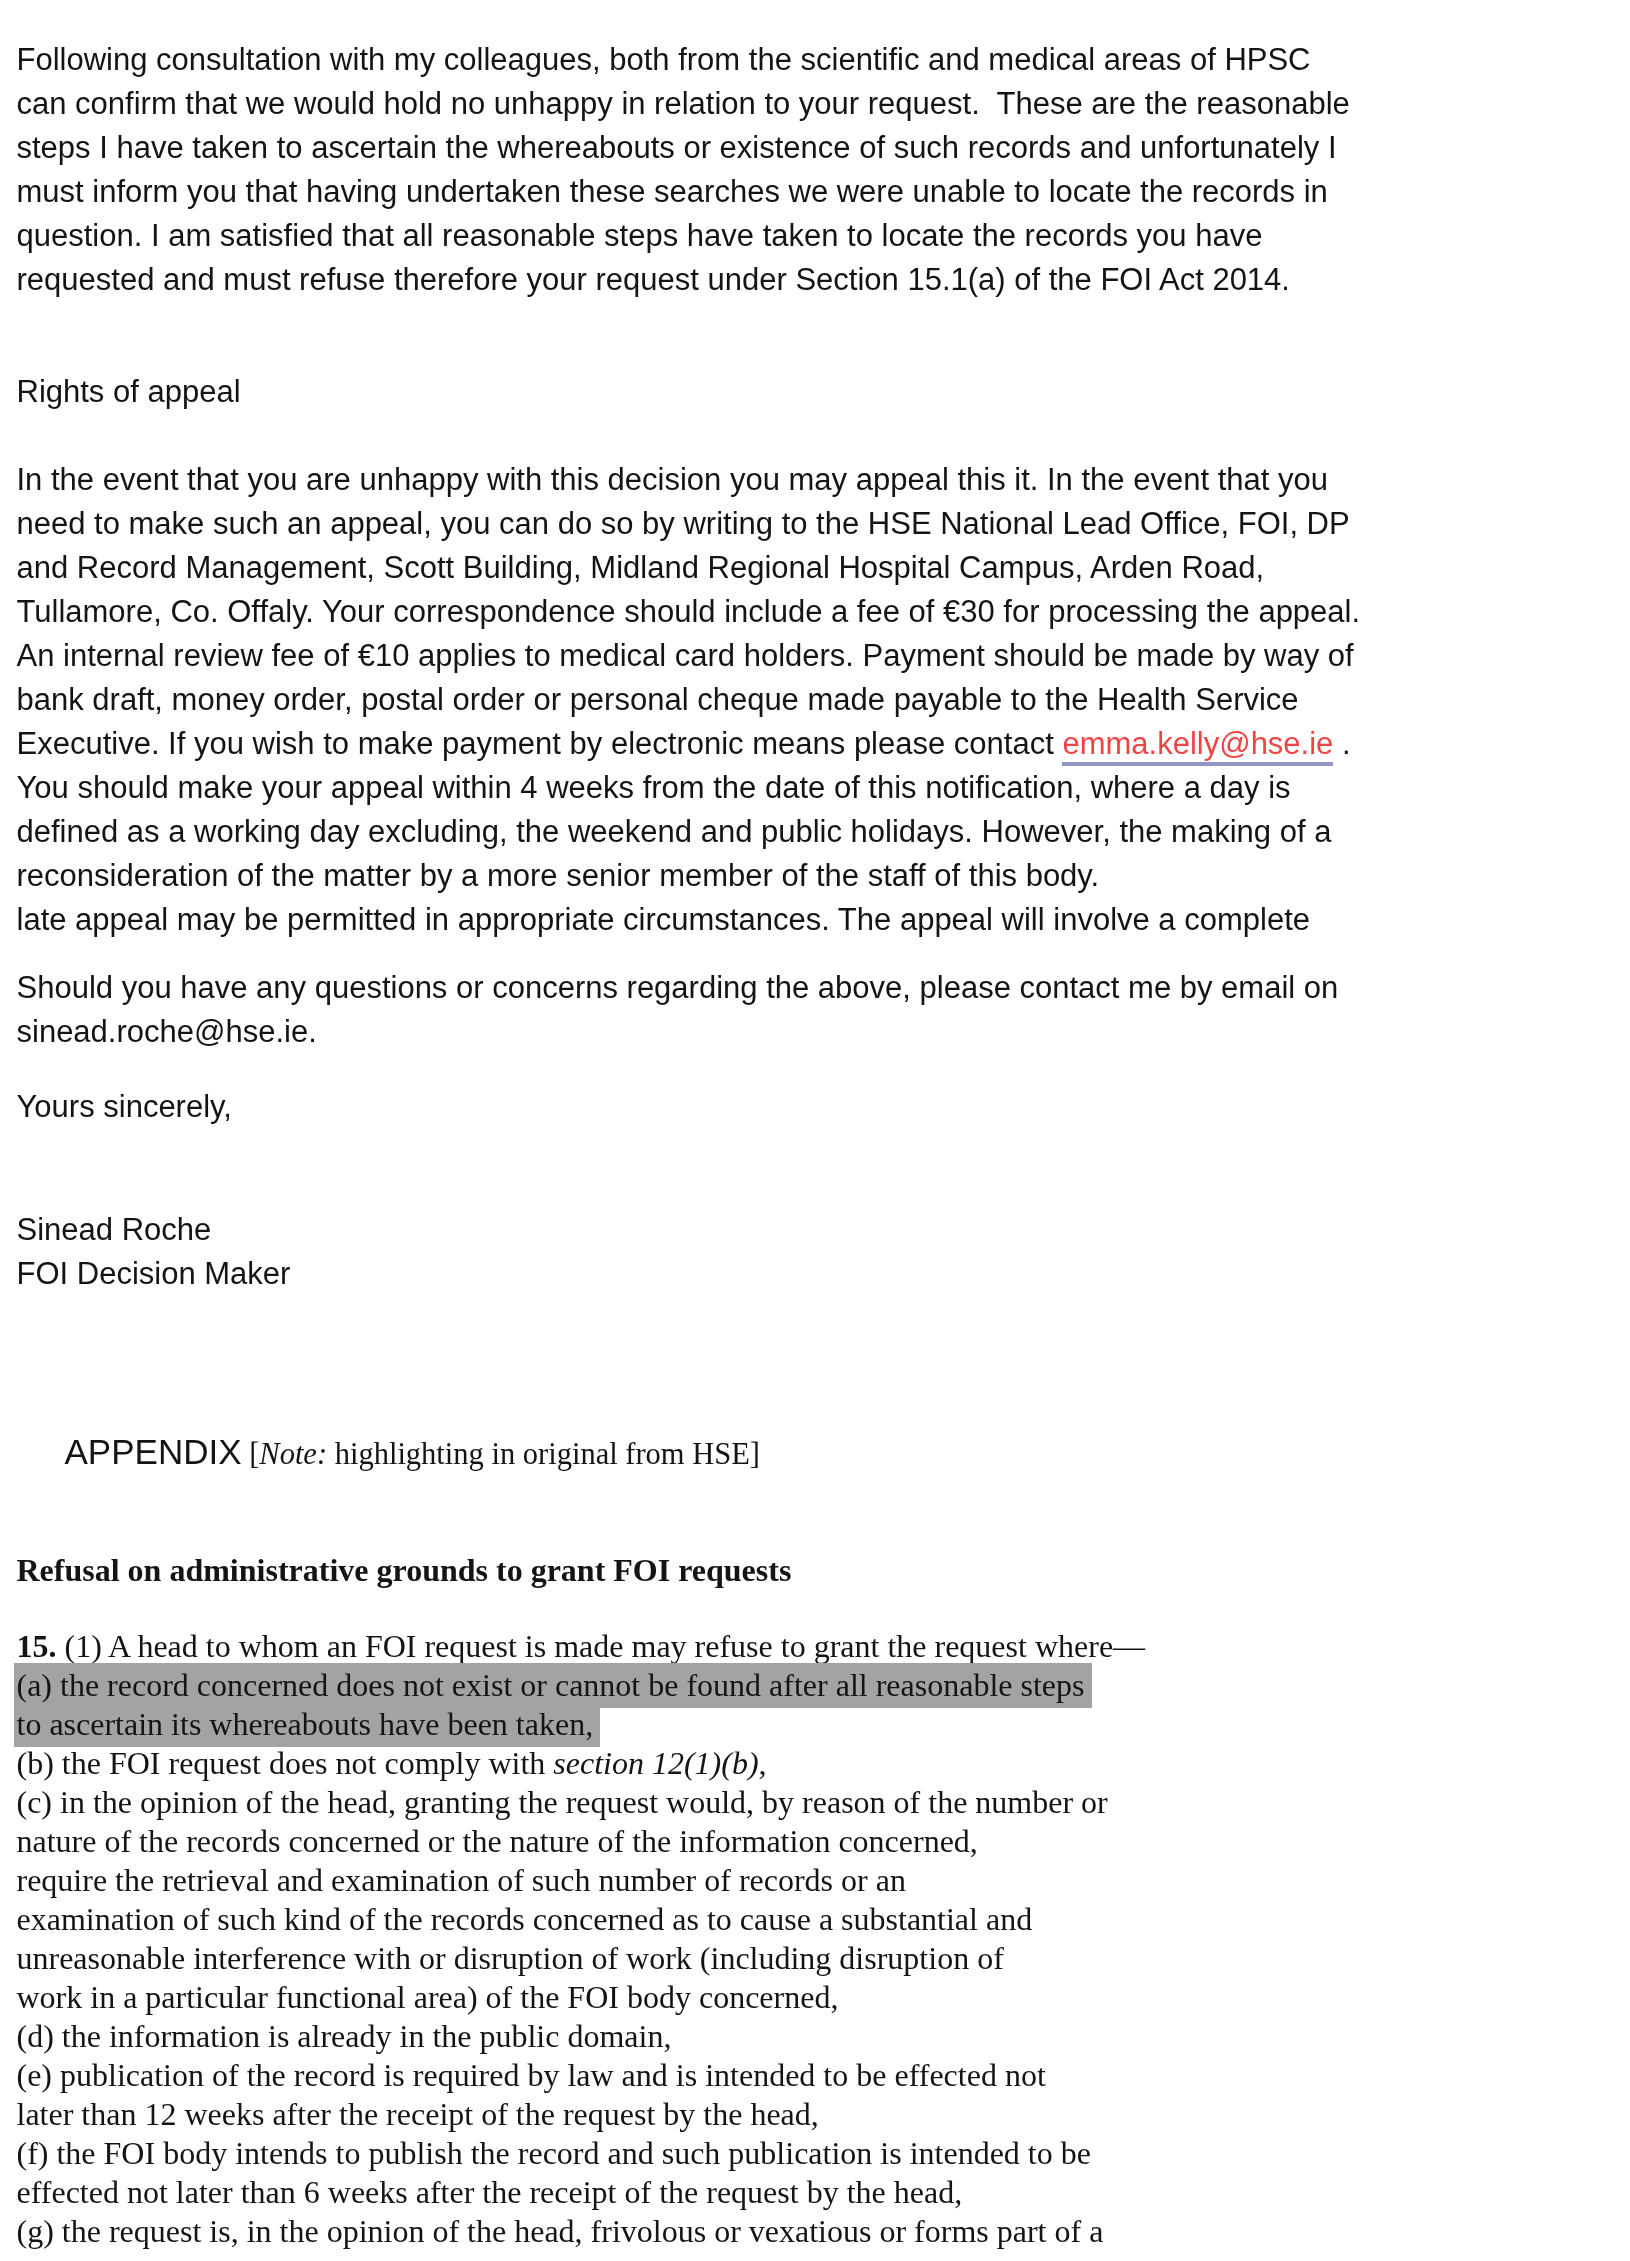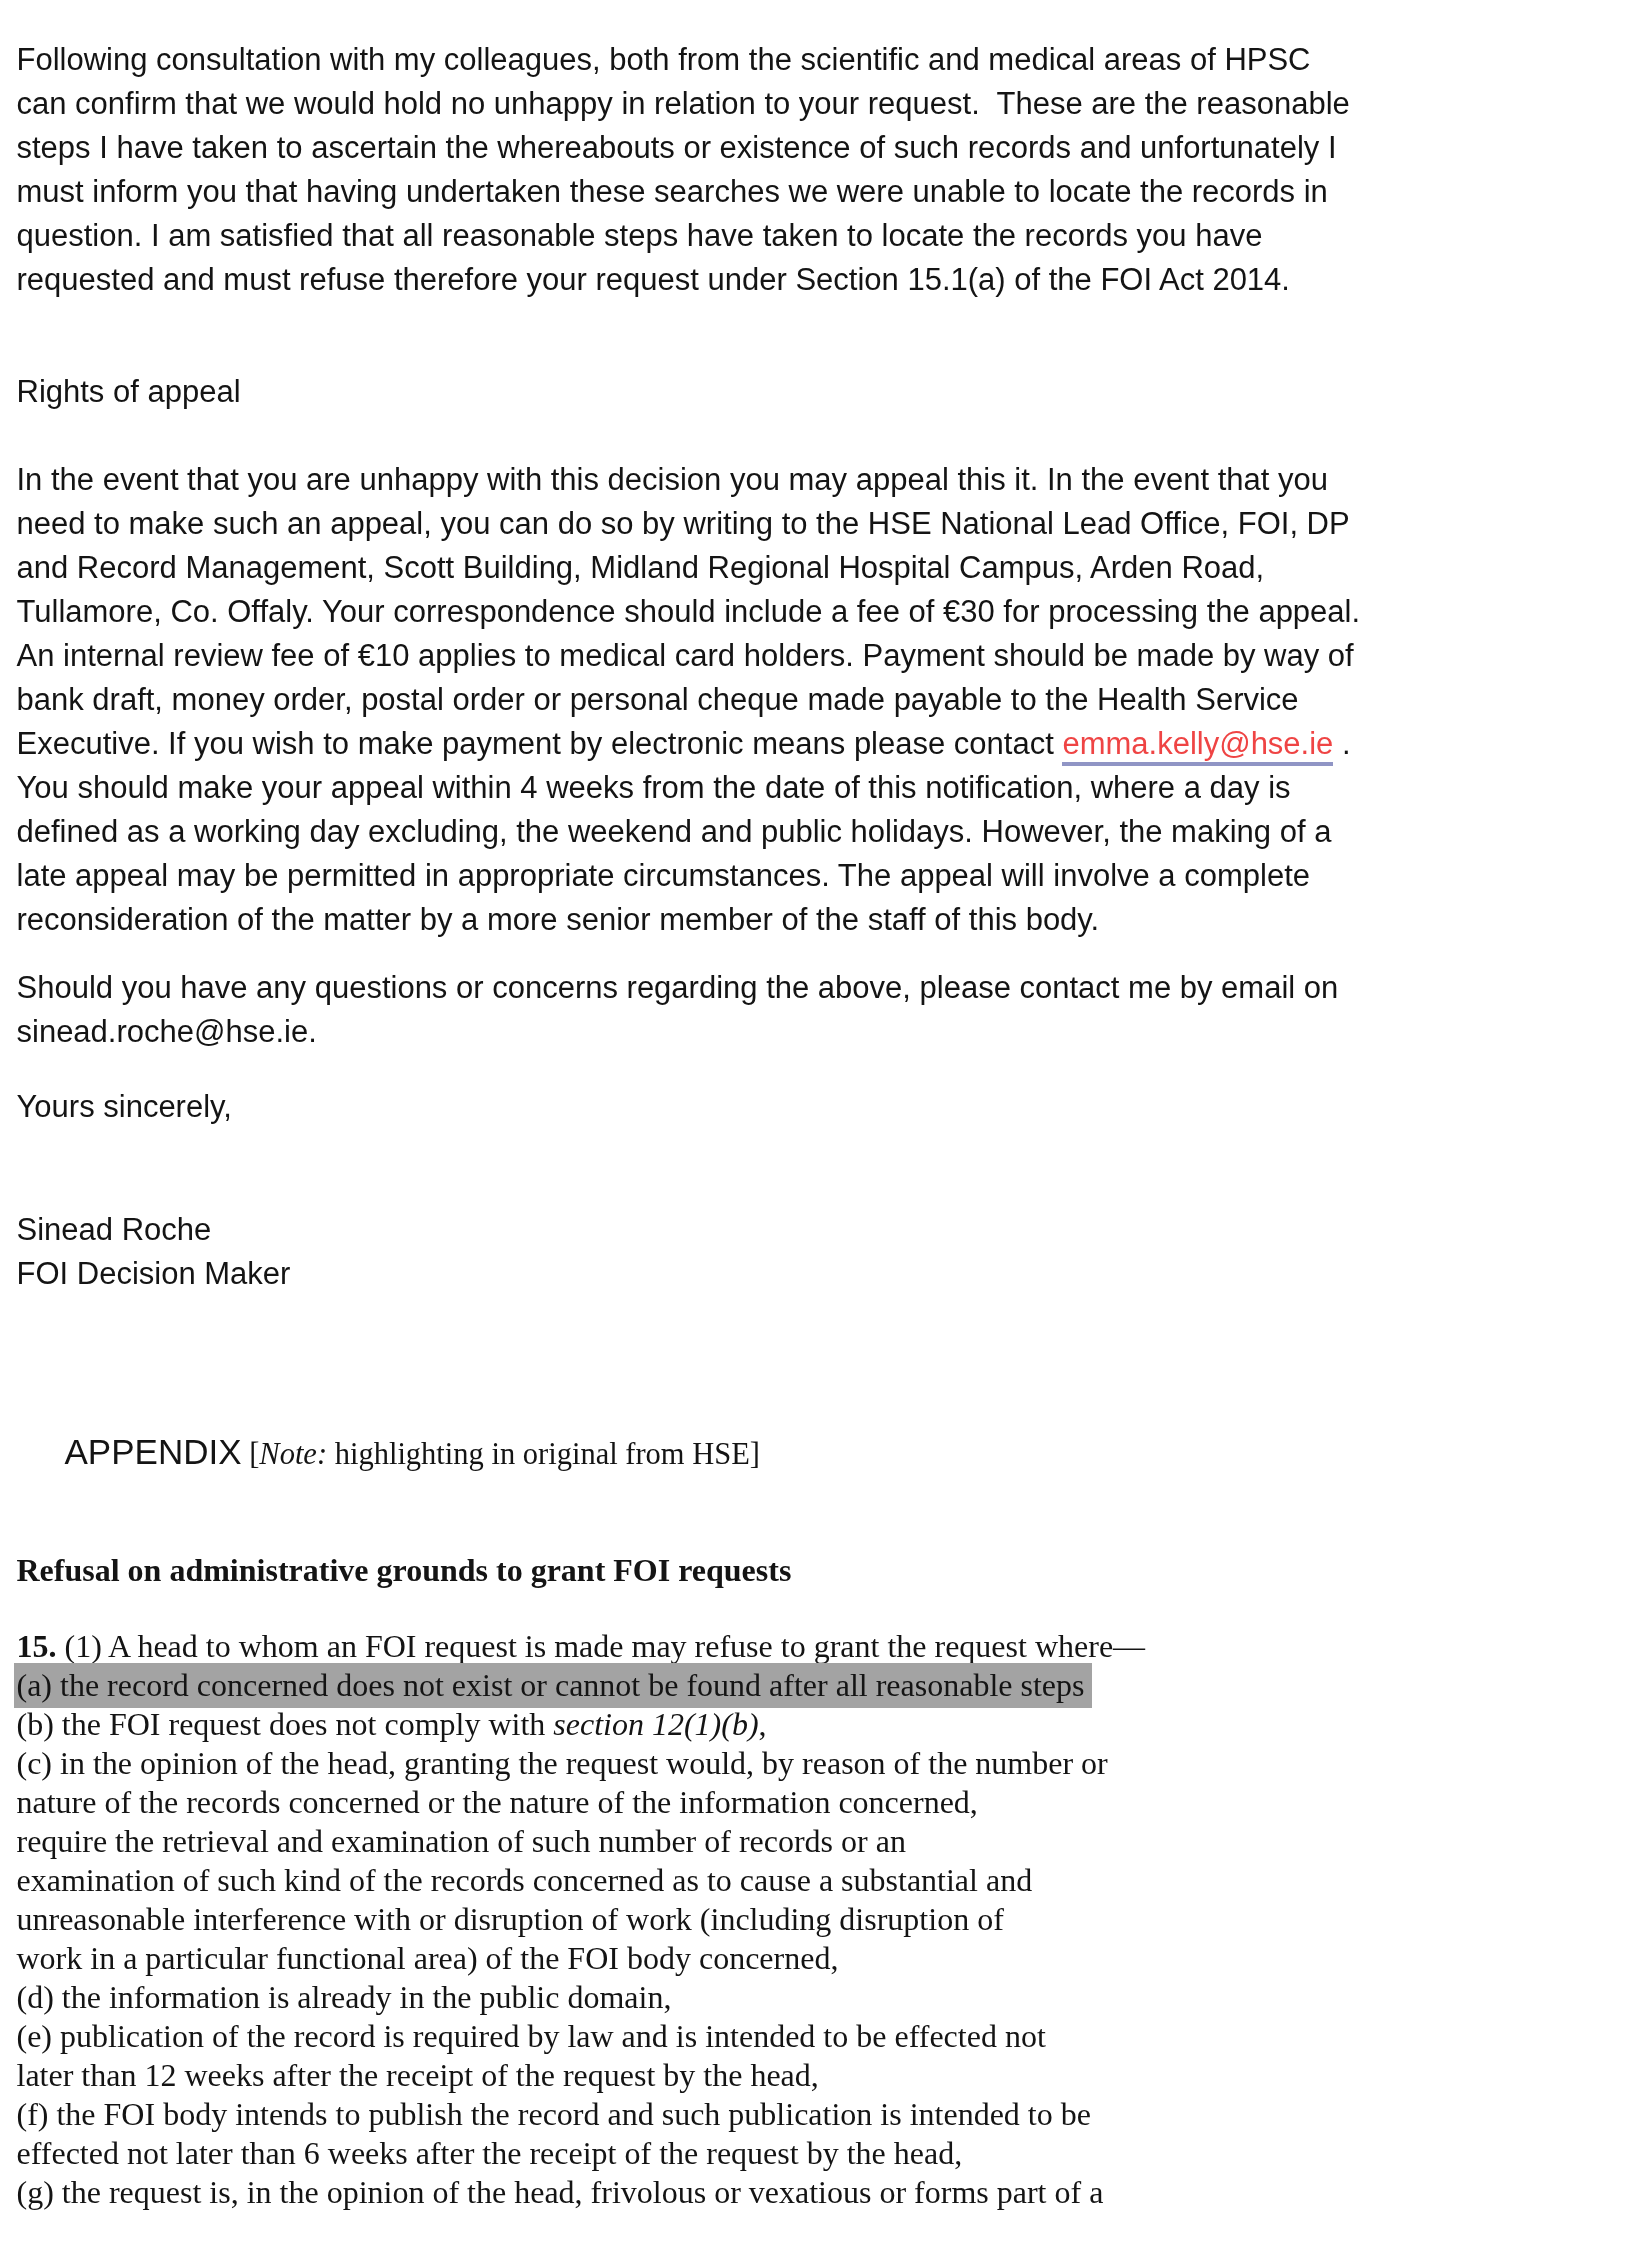--- a/index.html
+++ b/index.html
@@ -48,22 +48,22 @@
     <div class="para2">
         <div class="ln"><span>In the event that you are unhappy with this decision you may appeal this it. In the event that you</span></div>
         <div class="ln"><span>need to make such an appeal, you can do so by writing to the HSE National Lead Office, FOI, DP</span></div>
         <div class="ln"><span>and Record Management, Scott Building, Midland Regional Hospital Campus, Arden Road,</span></div>
         <div class="ln"><span>Tullamore, Co. Offaly. Your correspondence should include a fee of €30 for processing the appeal.</span></div>
         <div class="ln"><span>An internal review fee of €10 applies to medical card holders. Payment should be made by way of</span></div>
         <div class="ln"><span>bank draft, money order, postal order or personal cheque made payable to the Health Service</span></div>
         <div class="ln"><span>Executive. If you wish to make payment by electronic means please contact </span><a class="email-link" href="mailto:emma.kelly@hse.ie">emma.kelly@hse.ie</a><span> .</span></div>
         <div class="ln"><span>You should make your appeal within 4 weeks from the date of this notification, where a day is</span></div>
         <div class="ln"><span>defined as a working day excluding, the weekend and public holidays. However, the making of a</span></div>
+        <div class="ln"><span>reconsideration of the matter by a more senior member of the staff of this body.</span></div>
         <div class="ln"><span>late appeal may be permitted in appropriate circumstances. The appeal will involve a complete</span></div>
-        <div class="ln"><span>reconsideration of the matter by a more senior member of the staff of this body.</span></div>
       </div>
 
     <div class="para3">
         <div class="ln">Should you have any questions or concerns regarding the above, please contact me by email on</div>
         <div class="ln">sinead.roche@hse.ie.</div>
       </div>
 
     <div class="closing">
       <div class="ln">Yours sincerely,</div>
     </div>
@@ -79,20 +79,21 @@
       <span class="apx-title">APPENDIX</span><span class="apx-note"> [</span><span class="apx-note i">Note:</span><span class="apx-note"> highlighting in original from HSE]</span>
     </div>
 
     <div class="apx-subheading">
       <div class="ln">Refusal on administrative grounds to grant FOI requests</div>
     </div>
 
     <div class="apx-body">
         <div class="ln"><span class="b">15.</span><span> (1) A head to whom an FOI request is made may refuse to grant the request where—</span></div>
         <div class="ln"><span class="hl">(a) the record concerned does not exist or cannot be found after all reasonable steps</span></div>
+        <div class="ln"><span class="hl">to ascertain its whereabouts have been taken,</span></div>
         <div class="ln"><span>(b) the FOI request does not comply with </span><span class="i">section 12(1)(b)</span><span>,</span></div>
         <div class="ln"><span>(c) in the opinion of the head, granting the request would, by reason of the number or</span></div>
         <div class="ln"><span>nature of the records concerned or the nature of the information concerned,</span></div>
         <div class="ln"><span>require the retrieval and examination of such number of records or an</span></div>
         <div class="ln"><span>examination of such kind of the records concerned as to cause a substantial and</span></div>
         <div class="ln"><span>unreasonable interference with or disruption of work (including disruption of</span></div>
         <div class="ln"><span>work in a particular functional area) of the FOI body concerned,</span></div>
         <div class="ln"><span>(d) the information is already in the public domain,</span></div>
         <div class="ln"><span>(e) publication of the record is required by law and is intended to be effected not</span></div>
         <div class="ln"><span>later than 12 weeks after the receipt of the request by the head,</span></div>

